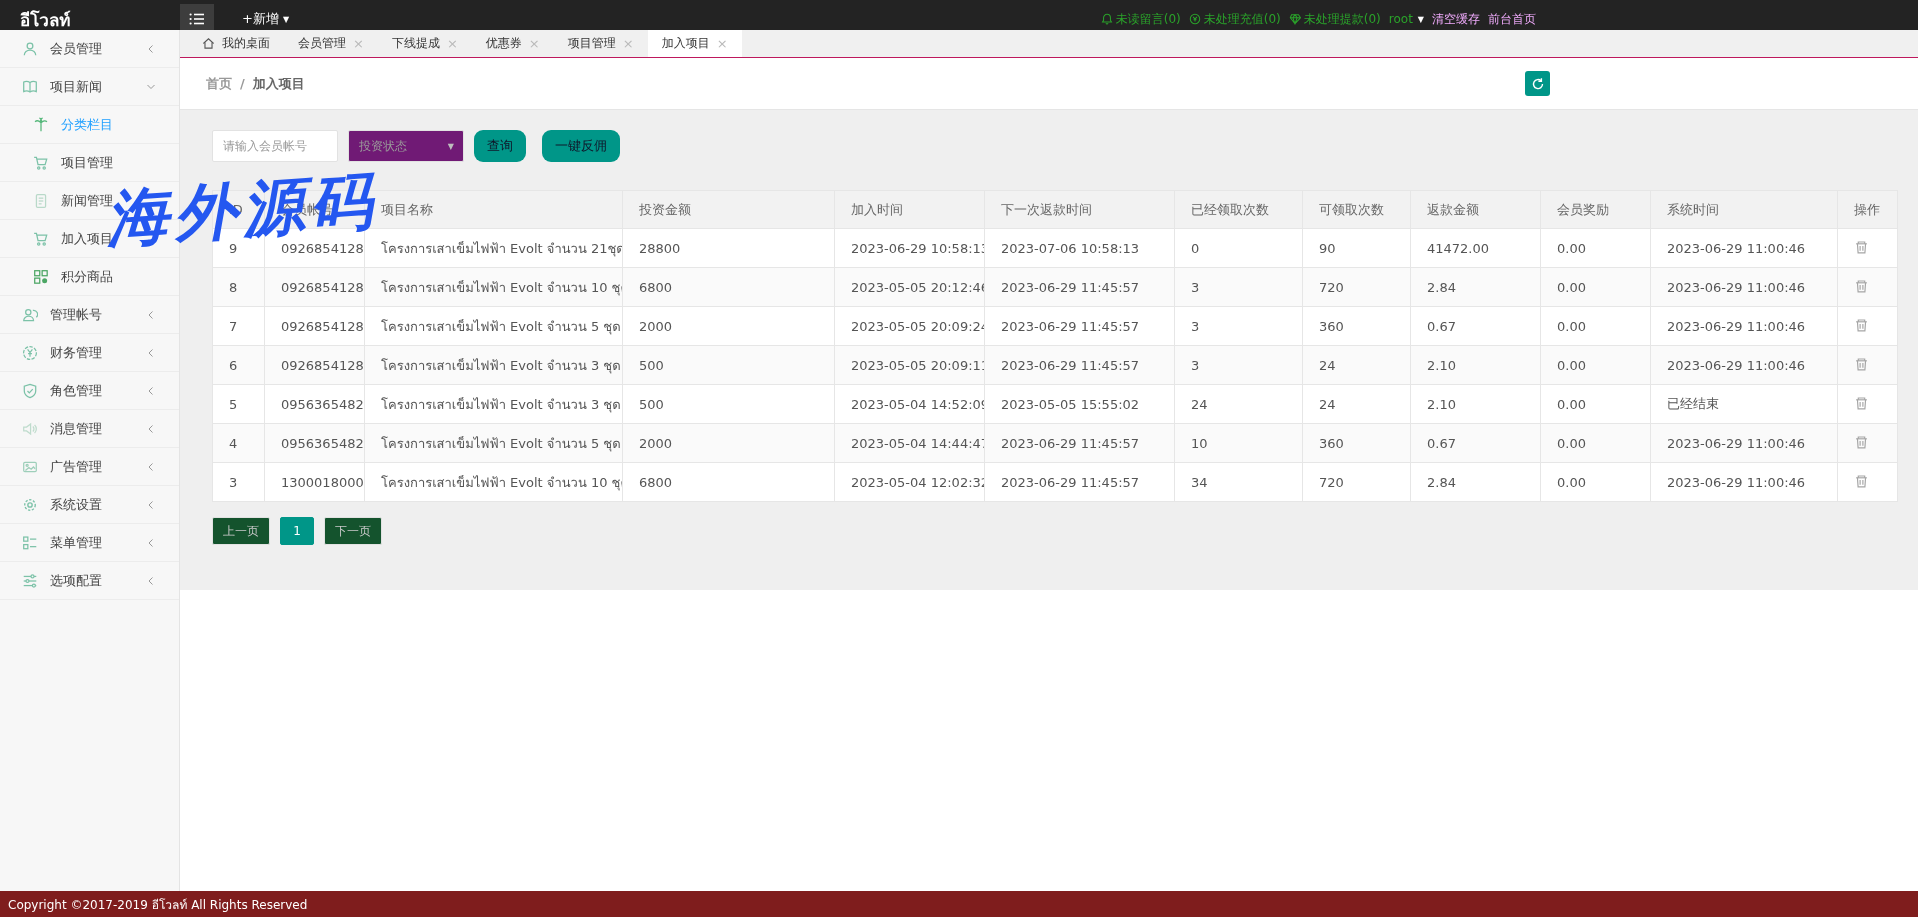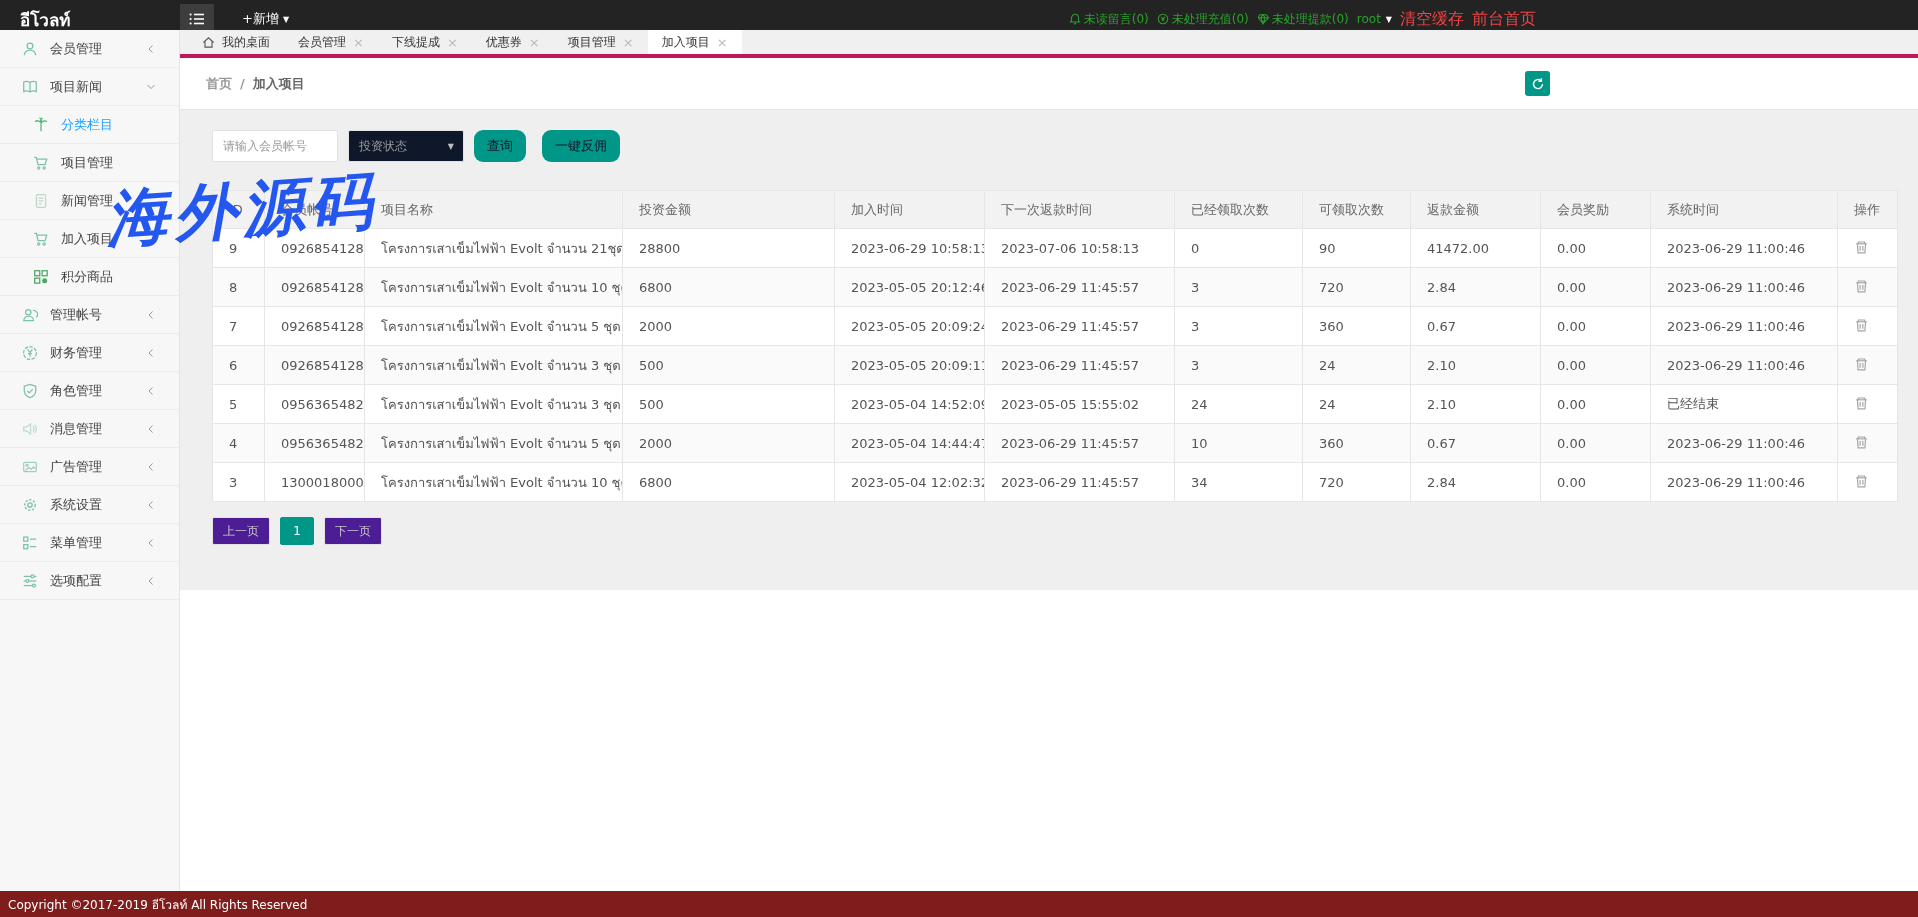--- a/index.html
+++ b/index.html
@@ -10,72 +10,72 @@
   
   .topbar { position:absolute; left:0; top:0; width:1918px; height:38px; background:#232323;
     display:flex; align-items:center; color:#fff; }
   .logo { width:180px; padding-left:20px; font-size:17px; font-weight:bold; color:#fff; }
   .hamburger { width:34px; height:30px; background:#3d3d3d; display:flex; align-items:center; justify-content:center; cursor:pointer; }
   .addnew { margin-left:28px; font-size:13px; color:#fff; display:flex; align-items:center; gap:4px; cursor:pointer; }
   .caret-down { font-size:8px; color:#fff; }
   .topbar-right { margin-left:auto; display:flex; align-items:center; gap:8px; padding-right:382px; }
   .toplink { font-size:12px; color:#2aa22a; display:flex; align-items:center; gap:3px; cursor:pointer; }
   .topuser { font-size:12px; color:#2aa22a; display:flex; align-items:center; gap:5px; cursor:pointer; }
-  .topwhite { font-size:16px; color:#ef4444; cursor:pointer; }
+  .topwhite { font-size:12px; color:#f0abfc; cursor:pointer; }
 
   
   .sidebar { position:absolute; left:0; top:30px; width:180px; height:861px; background:#f7f7f7;
     border-right:1px solid #e4e4e4; }
   .side-item { height:38px; display:flex; align-items:center; border-bottom:1px solid #ececec;
     font-size:13px; color:#444; cursor:pointer; position:relative; }
   .side-item .icn { width:16px; height:16px; margin-left:22px; margin-right:12px; flex:0 0 auto; }
   .side-item.sub .icn { margin-left:33px; margin-right:12px; }
   .side-item .chev { position:absolute; right:22px; top:13px; width:12px; height:12px; }
   .side-item.active { color:#1E9FFF; }
 
   
   .main { position:absolute; left:180px; top:30px; width:1738px; height:861px; background:#fff; }
-  .tabbar { height:28px; background:#f0f0f0; border-bottom:4px solid #be185d; display:flex; align-items:stretch; padding-left:8px; }
+  .tabbar { height:28px; background:#f0f0f0; border-bottom:1px solid #be185d; display:flex; align-items:stretch; padding-left:8px; }
   .tab { display:flex; align-items:center; gap:7px; padding:0 14px; font-size:12px; color:#333; cursor:pointer; }
   .tab.active { background:#ffffff; }
   .tab .x { color:#b9b9b9; font-size:13px; line-height:1; cursor:pointer; }
   .breadcrumb-row { height:52px; background:#fff; border-bottom:1px solid #e5e5e5; position:relative;
     display:flex; align-items:center; padding-left:26px; font-size:13px;font-weight:bold; }
   .bc-home { color:#999; cursor:pointer; }
   .bc-sep { color:#999; margin:0 8px; }
   .bc-cur { color:#666; }
   .refresh-btn { position:absolute; right:368px; top:13px; width:25px; height:25px; background:#009688;
     border-radius:3px; display:flex; align-items:center; justify-content:center; cursor:pointer; }
 
   .graypanel { height:480px; background:#efefef; padding:20px 0 0 32px; }
 
   
   .filter { display:flex; align-items:center; gap:10px; height:32px; margin-bottom:28px; }
   .inp { width:126px; height:32px; background:#fff; border:1px solid #e2e2e2; border-radius:2px;
     padding:0 10px; font-size:12px; color:#333; font-family:inherit; }
   .inp::placeholder { color:#9a9a9a; }
-  .sel { position:relative; width:116px; height:32px; background:#0f172a; border:1px solid #e2e2e2; border-radius:2px;
+  .sel { position:relative; width:116px; height:32px; background:#701a75; border:1px solid #e2e2e2; border-radius:2px;
     display:flex; align-items:center; padding:0 10px; font-size:12px; color:#9a9a9a; cursor:pointer; }
   .sel .sel-caret { position:absolute; right:9px; top:11px; font-size:8px; color:#bdbdbd; }
   .btn { height:32px; background:#009688; color:#0f172a; border:none; border-radius:9px; padding:0 13px;
     font-size:13px; cursor:pointer; font-family:inherit; }
   .btn + .btn { margin-left:6px; }
 
   
   table.grid { border-collapse:collapse; background:#fff; table-layout:fixed; width:1685px; }
   table.grid th, table.grid td { border:1px solid #e6e6e6; font-weight:normal; text-align:left;
     padding:0 0 0 16px; font-size:13px; overflow:hidden; white-space:nowrap; }
   table.grid th { height:38px; background:#f2f2f2; color:#666; }
   table.grid td { height:39px; color:#555; }
   table.grid tr.even td { background:#fafafa; }
   .trash { width:15px; height:16px; cursor:pointer; display:inline-block; }
 
   
   .pager { display:flex; align-items:center; gap:10px; margin-top:15px; }
-  .pg { height:28px; min-width:48px; padding:0 10px; background:#4c1d95; border:1px solid #e2e2e2; border-radius:2px;
+  .pg { height:28px; min-width:48px; padding:0 10px; background:#14532d; border:1px solid #e2e2e2; border-radius:2px;
     font-size:12px; color:#c9c9c9; display:flex; align-items:center; justify-content:center; cursor:pointer; }
   .pg.cur { background:#009688; border-color:#009688; color:#fff; min-width:34px; }
 
   
   .watermark { position:absolute; left:106px; top:168px; font-family:"DejaVu Serif","Liberation Serif",serif;
     font-style:italic; font-weight:bold; font-size:62px; color:#2457f0; letter-spacing:6px;
     transform:rotate(-4deg); z-index:50; pointer-events:none; }
 
   
   .footer { position:absolute; left:0; top:891px; width:1918px; height:26px; background:#7f1d1d;

